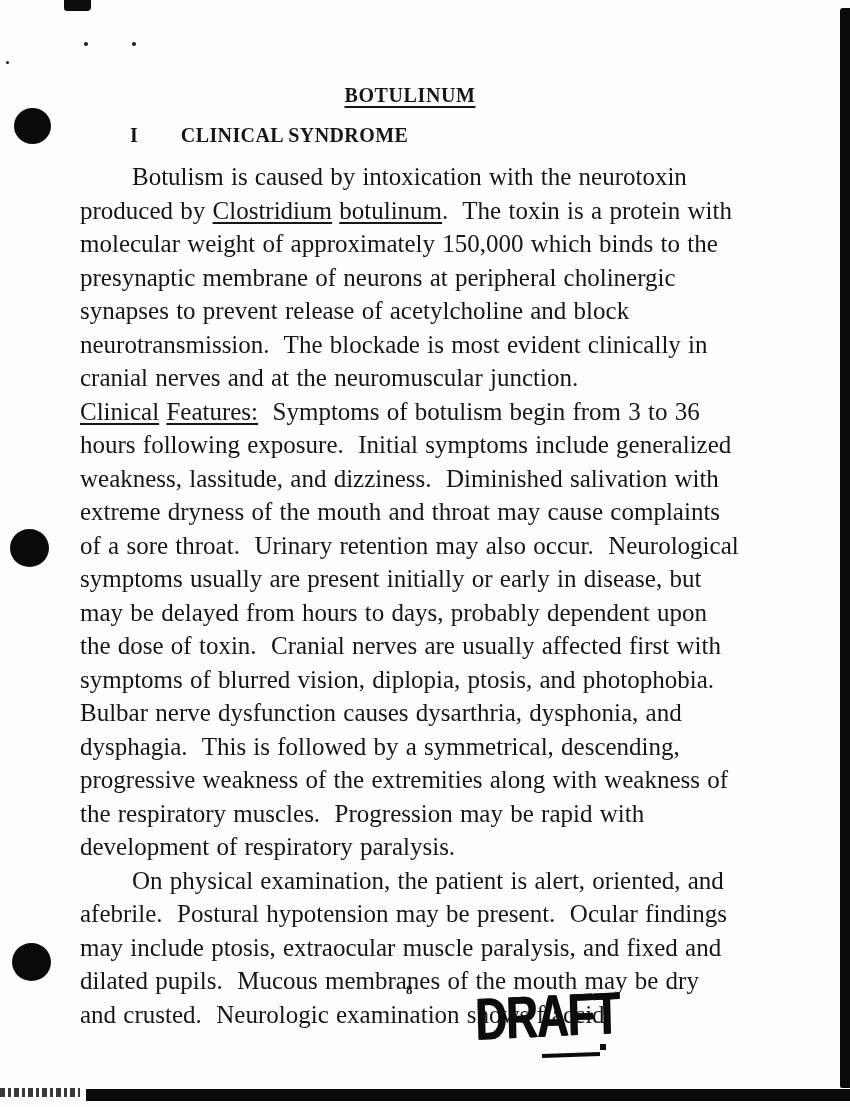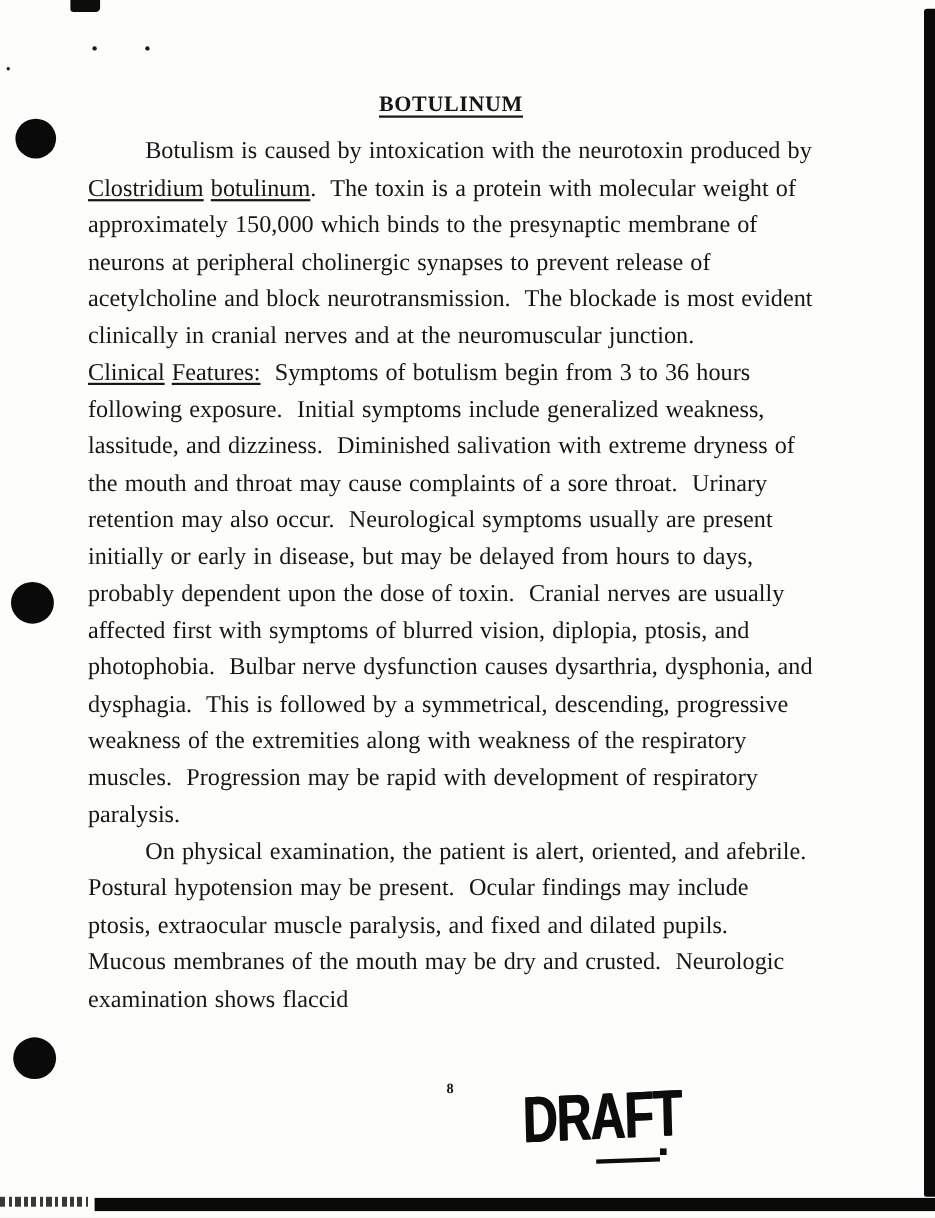--- a/index.html
+++ b/index.html
@@ -93,21 +93,21 @@
     font-size: 20px;
     line-height: 26px;
     font-weight: bold;
   }
   .section-number { display: inline-block; margin-right: 43px; }
   .section-title  { letter-spacing: 0.4px; }
 
   .body-text { margin-top: 12px; }
   .para {
     margin: 0;
-    font-size: 22px;
+    font-size: 25px;
     line-height: 33.5px;
     white-space: pre-wrap;
     word-spacing: 1px;
     text-align: left;
   }
   .para.indent { text-indent: 52px; }
   .u {
     text-decoration: underline;
     text-underline-offset: 3px;
     text-decoration-thickness: 1.5px;
@@ -165,20 +165,23 @@
   <div class="scan-bar-bottom"></div>
   <div class="scan-mark-top"></div>
   <div class="scan-garble"></div>
   <div class="speck speck-1"></div>
   <div class="speck speck-2"></div>
   <div class="speck speck-3"></div>
 
   <div class="content">
     <h1 class="doc-title">BOTULINUM</h1>
 
+    <div class="section-heading">
+      <span class="section-number">I</span><span class="section-title">CLINICAL SYNDROME</span>
+    </div>
 
     <div class="body-text">
         <p class="para indent"><span>Botulism is caused by intoxication with the neurotoxin produced by </span><span class="u">Clostridium</span><span> </span><span class="u">botulinum</span><span>.  The toxin is a protein with molecular weight of approximately 150,000 which binds to the presynaptic membrane of neurons at peripheral cholinergic synapses to prevent release of acetylcholine and block neurotransmission.  The blockade is most evident clinically in cranial nerves and at the neuromuscular junction.</span></p>
         <p class="para"><span class="u">Clinical</span><span> </span><span class="u">Features:</span><span>  Symptoms of botulism begin from 3 to 36 hours following exposure.  Initial symptoms include generalized weakness, lassitude, and dizziness.  Diminished salivation with extreme dryness of the mouth and throat may cause complaints of a sore throat.  Urinary retention may also occur.  Neurological symptoms usually are present initially or early in disease, but may be delayed from hours to days, probably dependent upon the dose of toxin.  Cranial nerves are usually affected first with symptoms of blurred vision, diplopia, ptosis, and photophobia.  Bulbar nerve dysfunction causes dysarthria, dysphonia, and dysphagia.  This is followed by a symmetrical, descending, progressive weakness of the extremities along with weakness of the respiratory muscles.  Progression may be rapid with development of respiratory paralysis.</span></p>
         <p class="para indent"><span>On physical examination, the patient is alert, oriented, and afebrile.  Postural hypotension may be present.  Ocular findings may include ptosis, extraocular muscle paralysis, and fixed and dilated pupils.  Mucous membranes of the mouth may be dry and crusted.  Neurologic examination shows flaccid</span></p>
       </div>
   </div>
 
   <div class="page-number">8</div>
 

